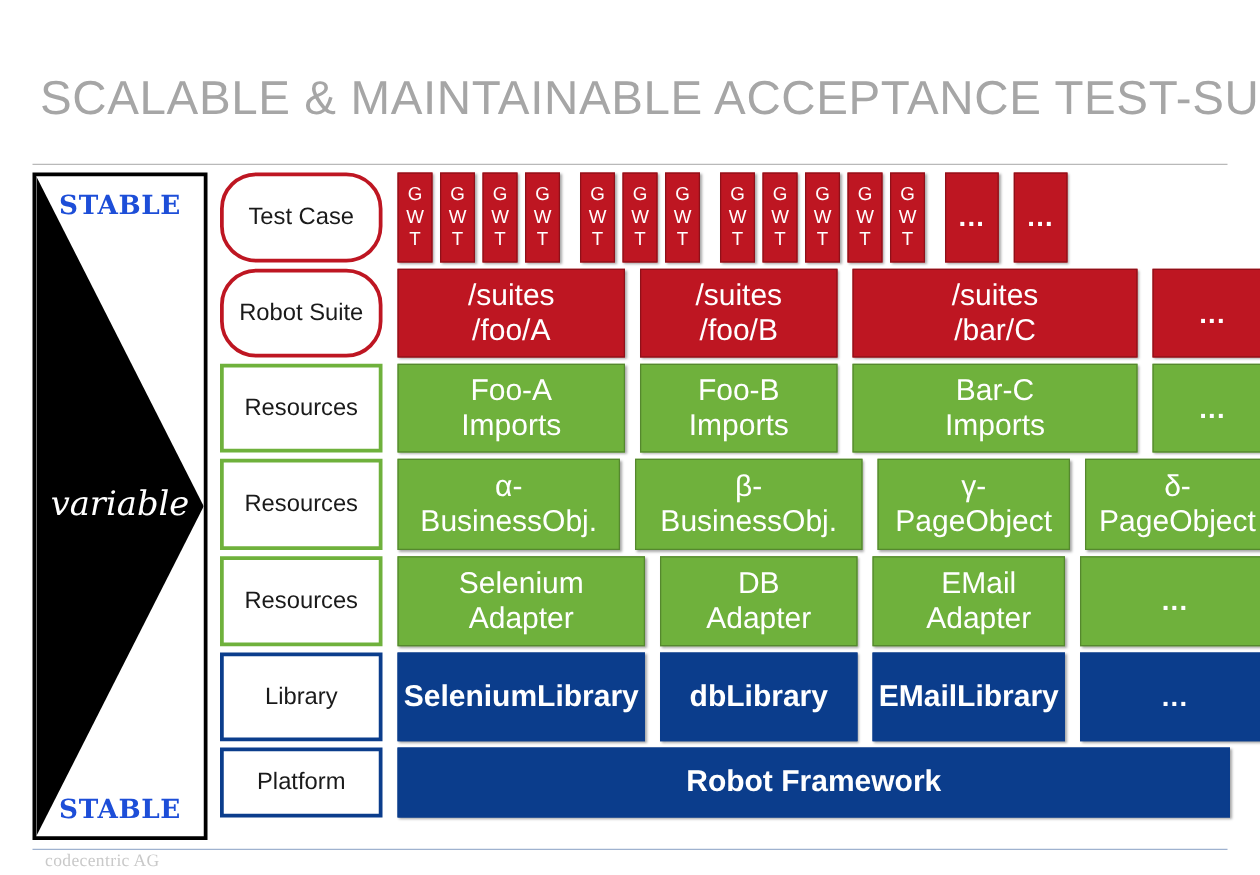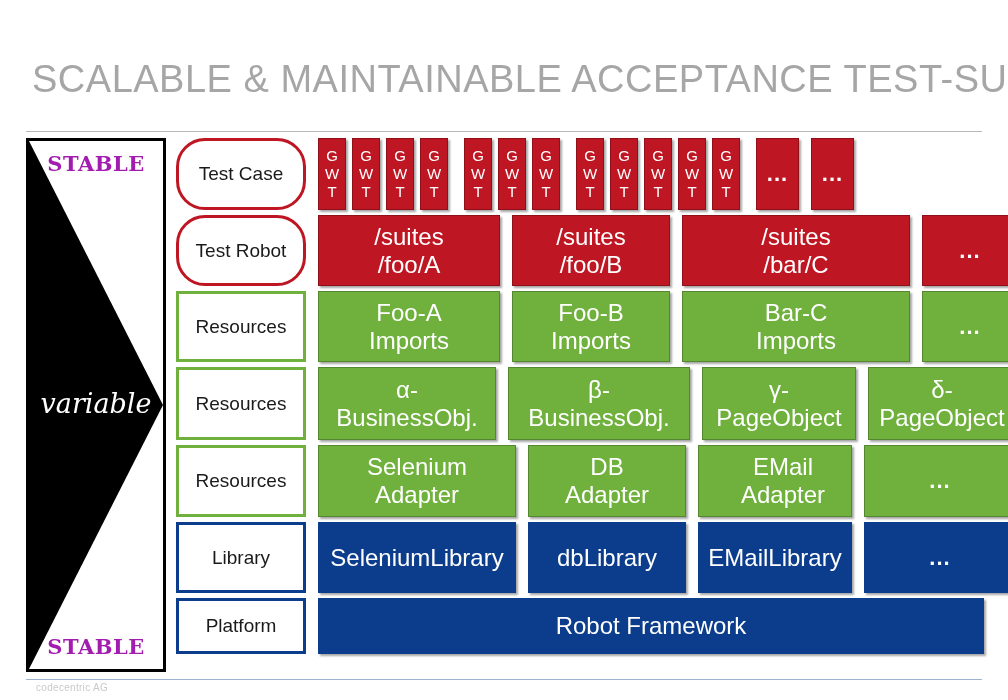--- a/index.html
+++ b/index.html
@@ -43,22 +43,22 @@
     width: 956px;
     height: 1px;
     background: #9fb2cf;
   }
 
   
   #footer-text {
     position: absolute;
     left: 36px;
     top: 682px;
-    font-family: Liberation Sans, sans-serif;
-    font-size: 10px;
+    font-family: Liberation Serif, serif;
+    font-size: 14px;
     color: #c9c9c9;
     letter-spacing: 0.3px;
   }
 
   
   #stability-panel {
     position: absolute;
     left: 26px;
     top: 138px;
     width: 140px;
@@ -76,21 +76,21 @@
     height: 100%;
   }
   .stable-label {
     position: absolute;
     left: 0;
     width: 100%;
     text-align: center;
     font-family: "DejaVu Serif", serif;
     font-weight: bold;
     font-size: 21px;
-    color: #a21caf;
+    color: #1d4ed8;
     letter-spacing: 0.5px;
   }
   #stable-top  { top: 10px; }
   #stable-bottom { bottom: 10px; }
   #variable-label {
     position: absolute;
     left: 0;
     width: 100%;
     top: 247px;
     text-align: center;
@@ -147,21 +147,21 @@
     line-height: 1.15;
     border-style: solid;
     border-width: 1px;
     box-shadow: 1.5px 1.5px 2px rgba(0,0,0,0.35);
   }
   .cell .line { display: block; }
 
   
   .red   { background: #be1622; border-color: #8f1019; }
   .green { background: #6fb13c; border-color: #55882e; }
-  .blue  { background: #0b3d8c; border-color: #0b3d8c; }
+  .blue  { background: #0b3d8c; border-color: #0b3d8c; font-weight: bold; }
   .label-red   { border-color: #be1622; border-radius: 29px; }
   .label-green { border-color: #6fb13c; }
   .label-blue  { border-color: #0b3d8c; }
 
   
   .gwt {
     font-size: 15px;
     line-height: 1.18;
     font-family: "Liberation Sans", sans-serif;
   }
@@ -261,21 +261,21 @@
         <div class="cell red ellipsis-cell" style="flex: 0 0 43px; width: 43px;">
           <span class="line">...</span>
         </div>
         <div style="flex: 0 0 12px;"></div>
         <div class="cell red ellipsis-cell" style="flex: 0 0 43px; width: 43px;">
           <span class="line">...</span>
         </div>
       </div>
     </div>
     <div class="stack-row" style="top: 77px; height: 71px;">
-      <div class="row-label label-red">Test Robot</div>
+      <div class="row-label label-red">Robot Suite</div>
       <div class="row-cells">
         <div class="cell red" style="flex: 0 0 182px; width: 182px;">
           <span class="line">/suites</span>
           <span class="line">/foo/A</span>
         </div>
         <div style="flex: 0 0 12px;"></div>
         <div class="cell red" style="flex: 0 0 158px; width: 158px;">
           <span class="line">/suites</span>
           <span class="line">/foo/B</span>
         </div>

